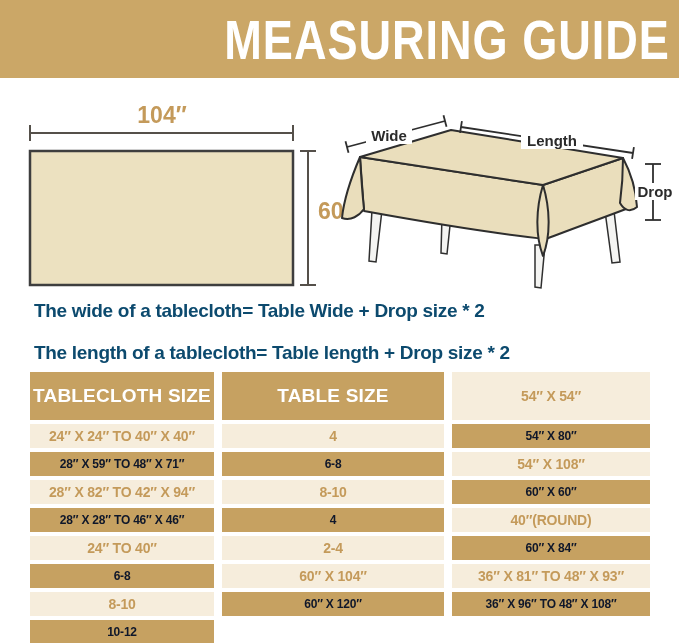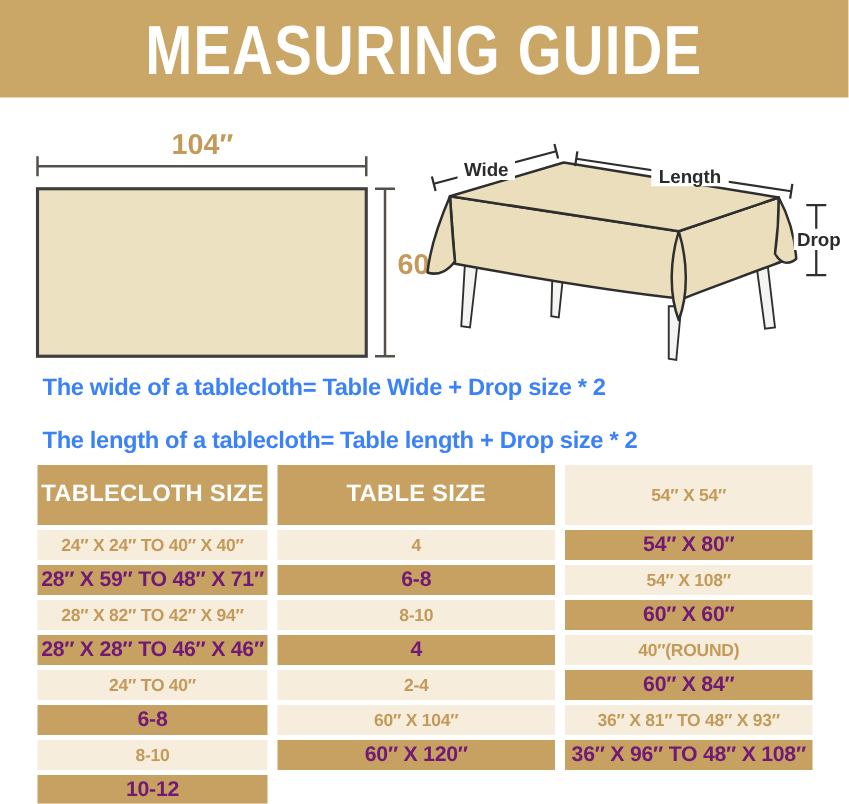--- a/index.html
+++ b/index.html
@@ -12,50 +12,50 @@
     --rect-fill:#ECE1C0;
   }
   *{margin:0;padding:0;box-sizing:border-box;}
   html,body{background:#fff;}
   .page{
     position:relative;width:679px;height:643px;background:#ffffff;
     overflow:hidden;font-family:"Liberation Sans",sans-serif;
   }
   .banner{
     position:absolute;left:0;top:0;width:679px;height:78px;
-    background:var(--banner-tan);display:flex;align-items:center;justify-content:center;
+    background:var(--banner-tan);display:flex;align-items:center;justify-content:flex-end;
   }
   .banner h1{
     color:#ffffff;font-size:47px;font-weight:bold;letter-spacing:1px;
     transform:scaleY(1.18) scaleX(0.96);white-space:nowrap;
   }
   .diagram-svg{position:absolute;}
   #flat-diagram{left:20px;top:95px;}
   #table-illustration{left:339px;top:90px;}
   .svg-dim-label{font-family:"Liberation Sans",sans-serif;font-weight:bold;}
   .formula{
-    position:absolute;left:34px;color:#3b82f6;font-size:19px;font-weight:bold;
+    position:absolute;left:34px;color:#0c4a6e;font-size:19px;font-weight:bold;
     letter-spacing:-0.3px;white-space:nowrap;
   }
   #formula-wide{top:300px;}
   #formula-length{top:342px;}
   .size-table{
     position:absolute;left:30px;top:372px;width:620px;
     display:grid;
     grid-template-columns:184px 222px 198px;
     grid-template-rows:48px repeat(8,24px);
     column-gap:8px;row-gap:4px;
   }
   .cell{
     display:flex;align-items:center;justify-content:center;
     font-weight:bold;white-space:nowrap;
   }
   .th{background:var(--tan);color:#ffffff;font-size:19px;letter-spacing:0.2px;}
   .row-cream{background:var(--cream);color:var(--tan-text);font-size:14px;letter-spacing:-0.2px;}
-  .row-tan{background:var(--tan);color:#701a75;font-size:17px;letter-spacing:-0.2px;}
+  .row-tan{background:var(--tan);color:#0f172a;font-size:12px;letter-spacing:-0.2px;}
 </style>
 </head>
 <body>
 
 <div class="page">
 
   <div class="banner">
     <h1>MEASURING GUIDE</h1>
   </div>
 

